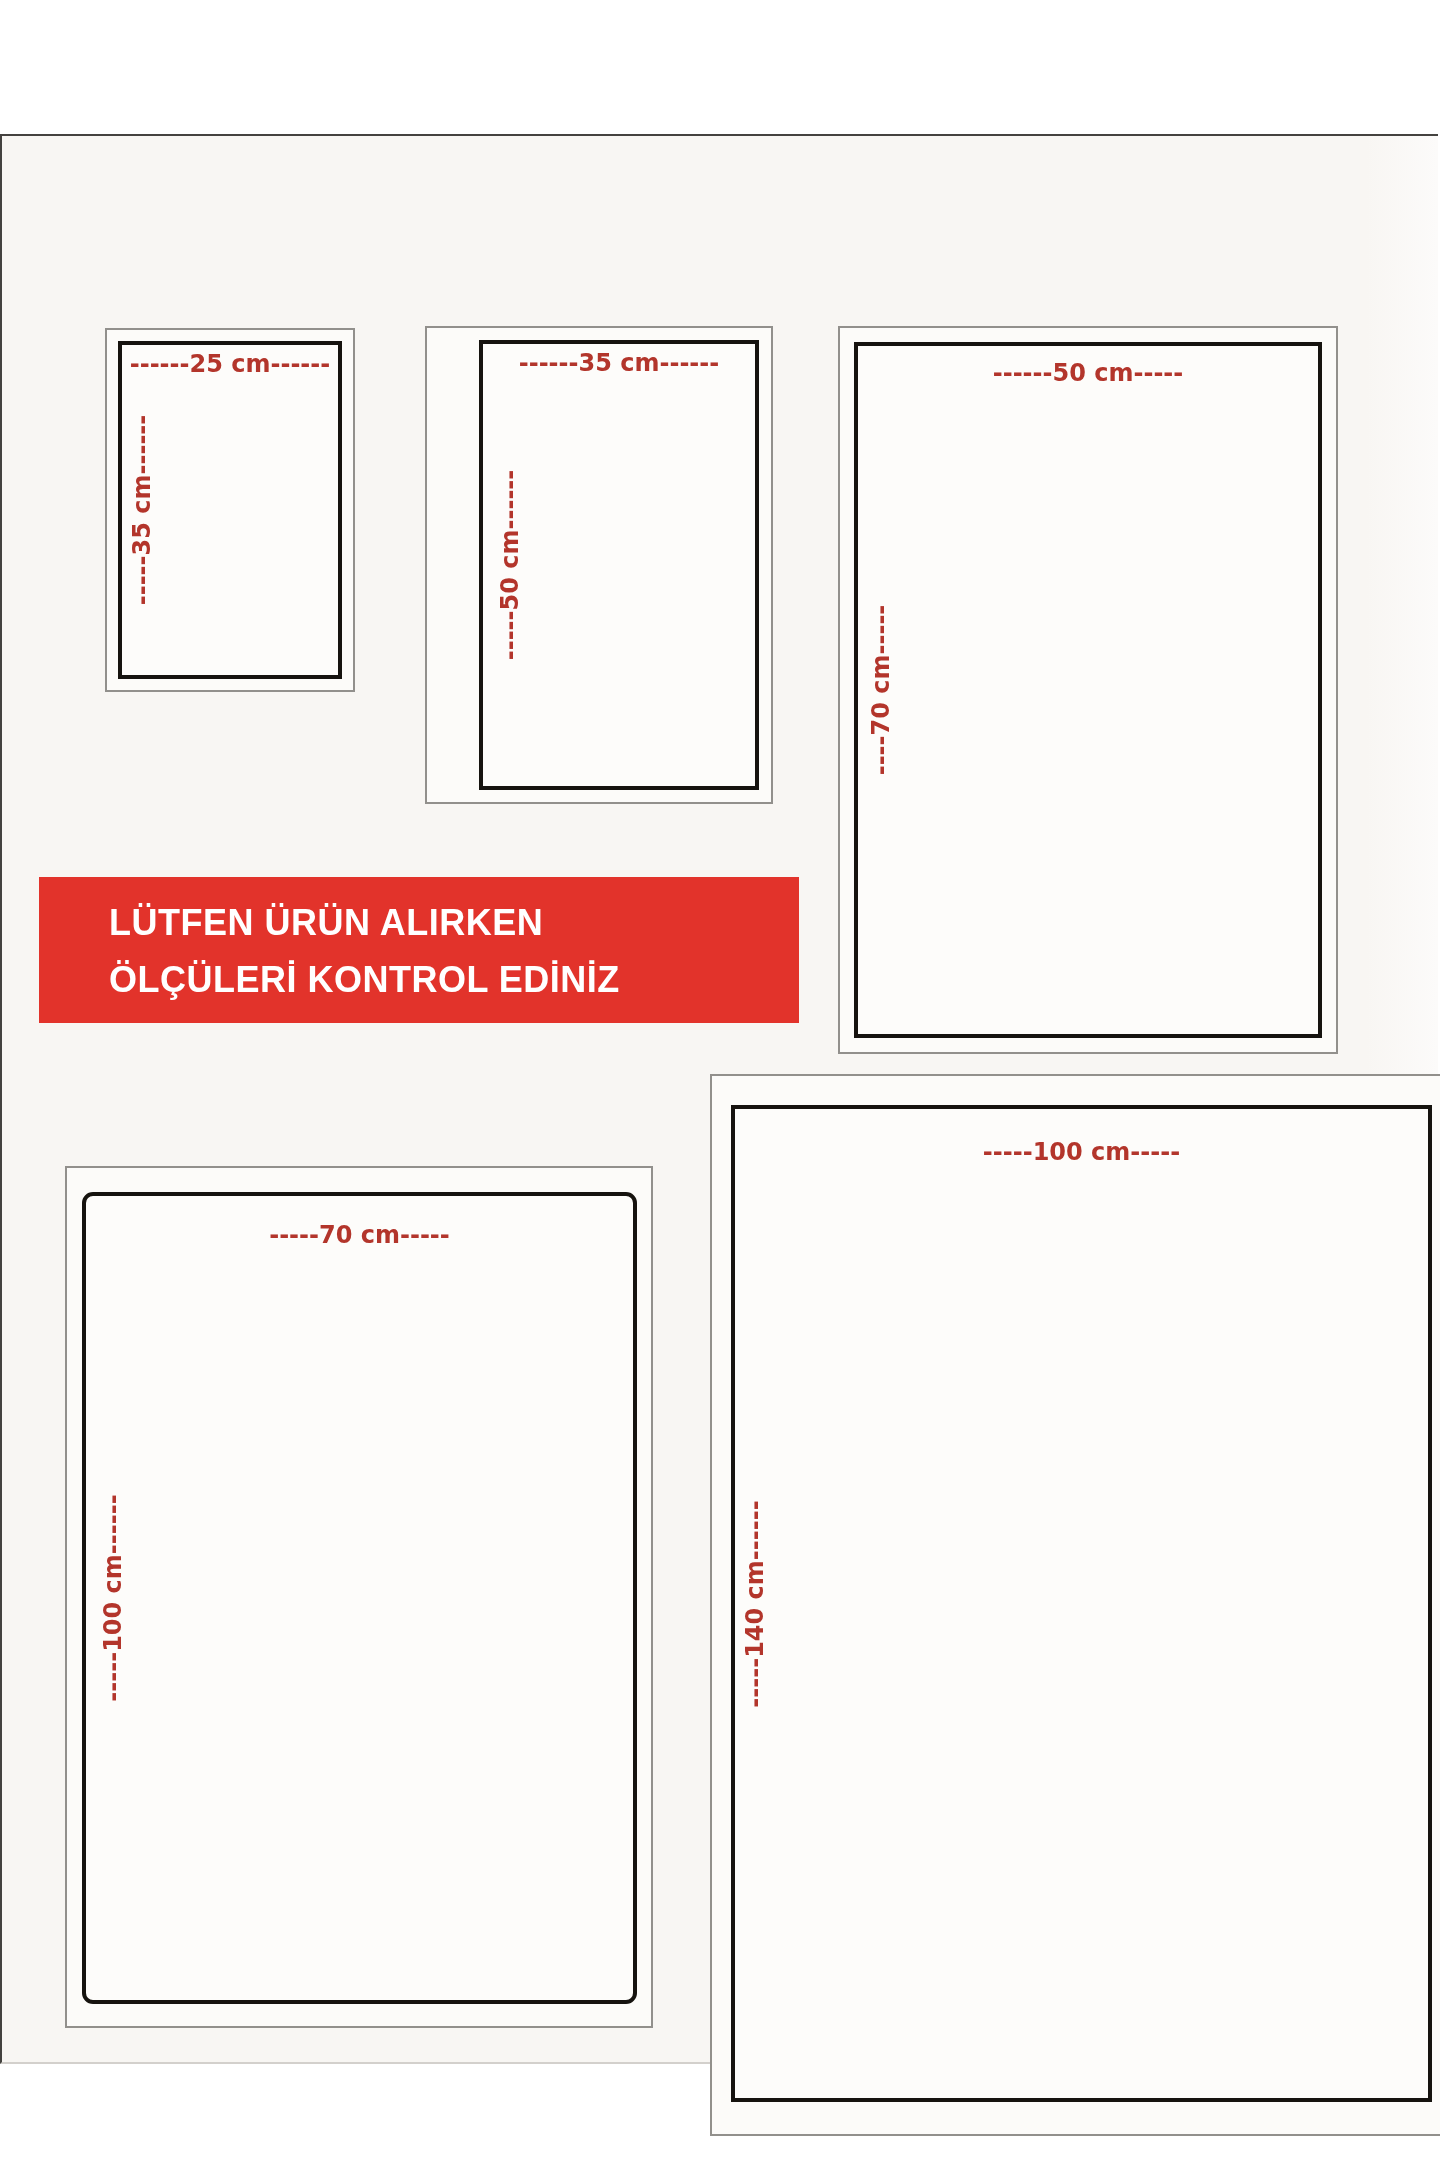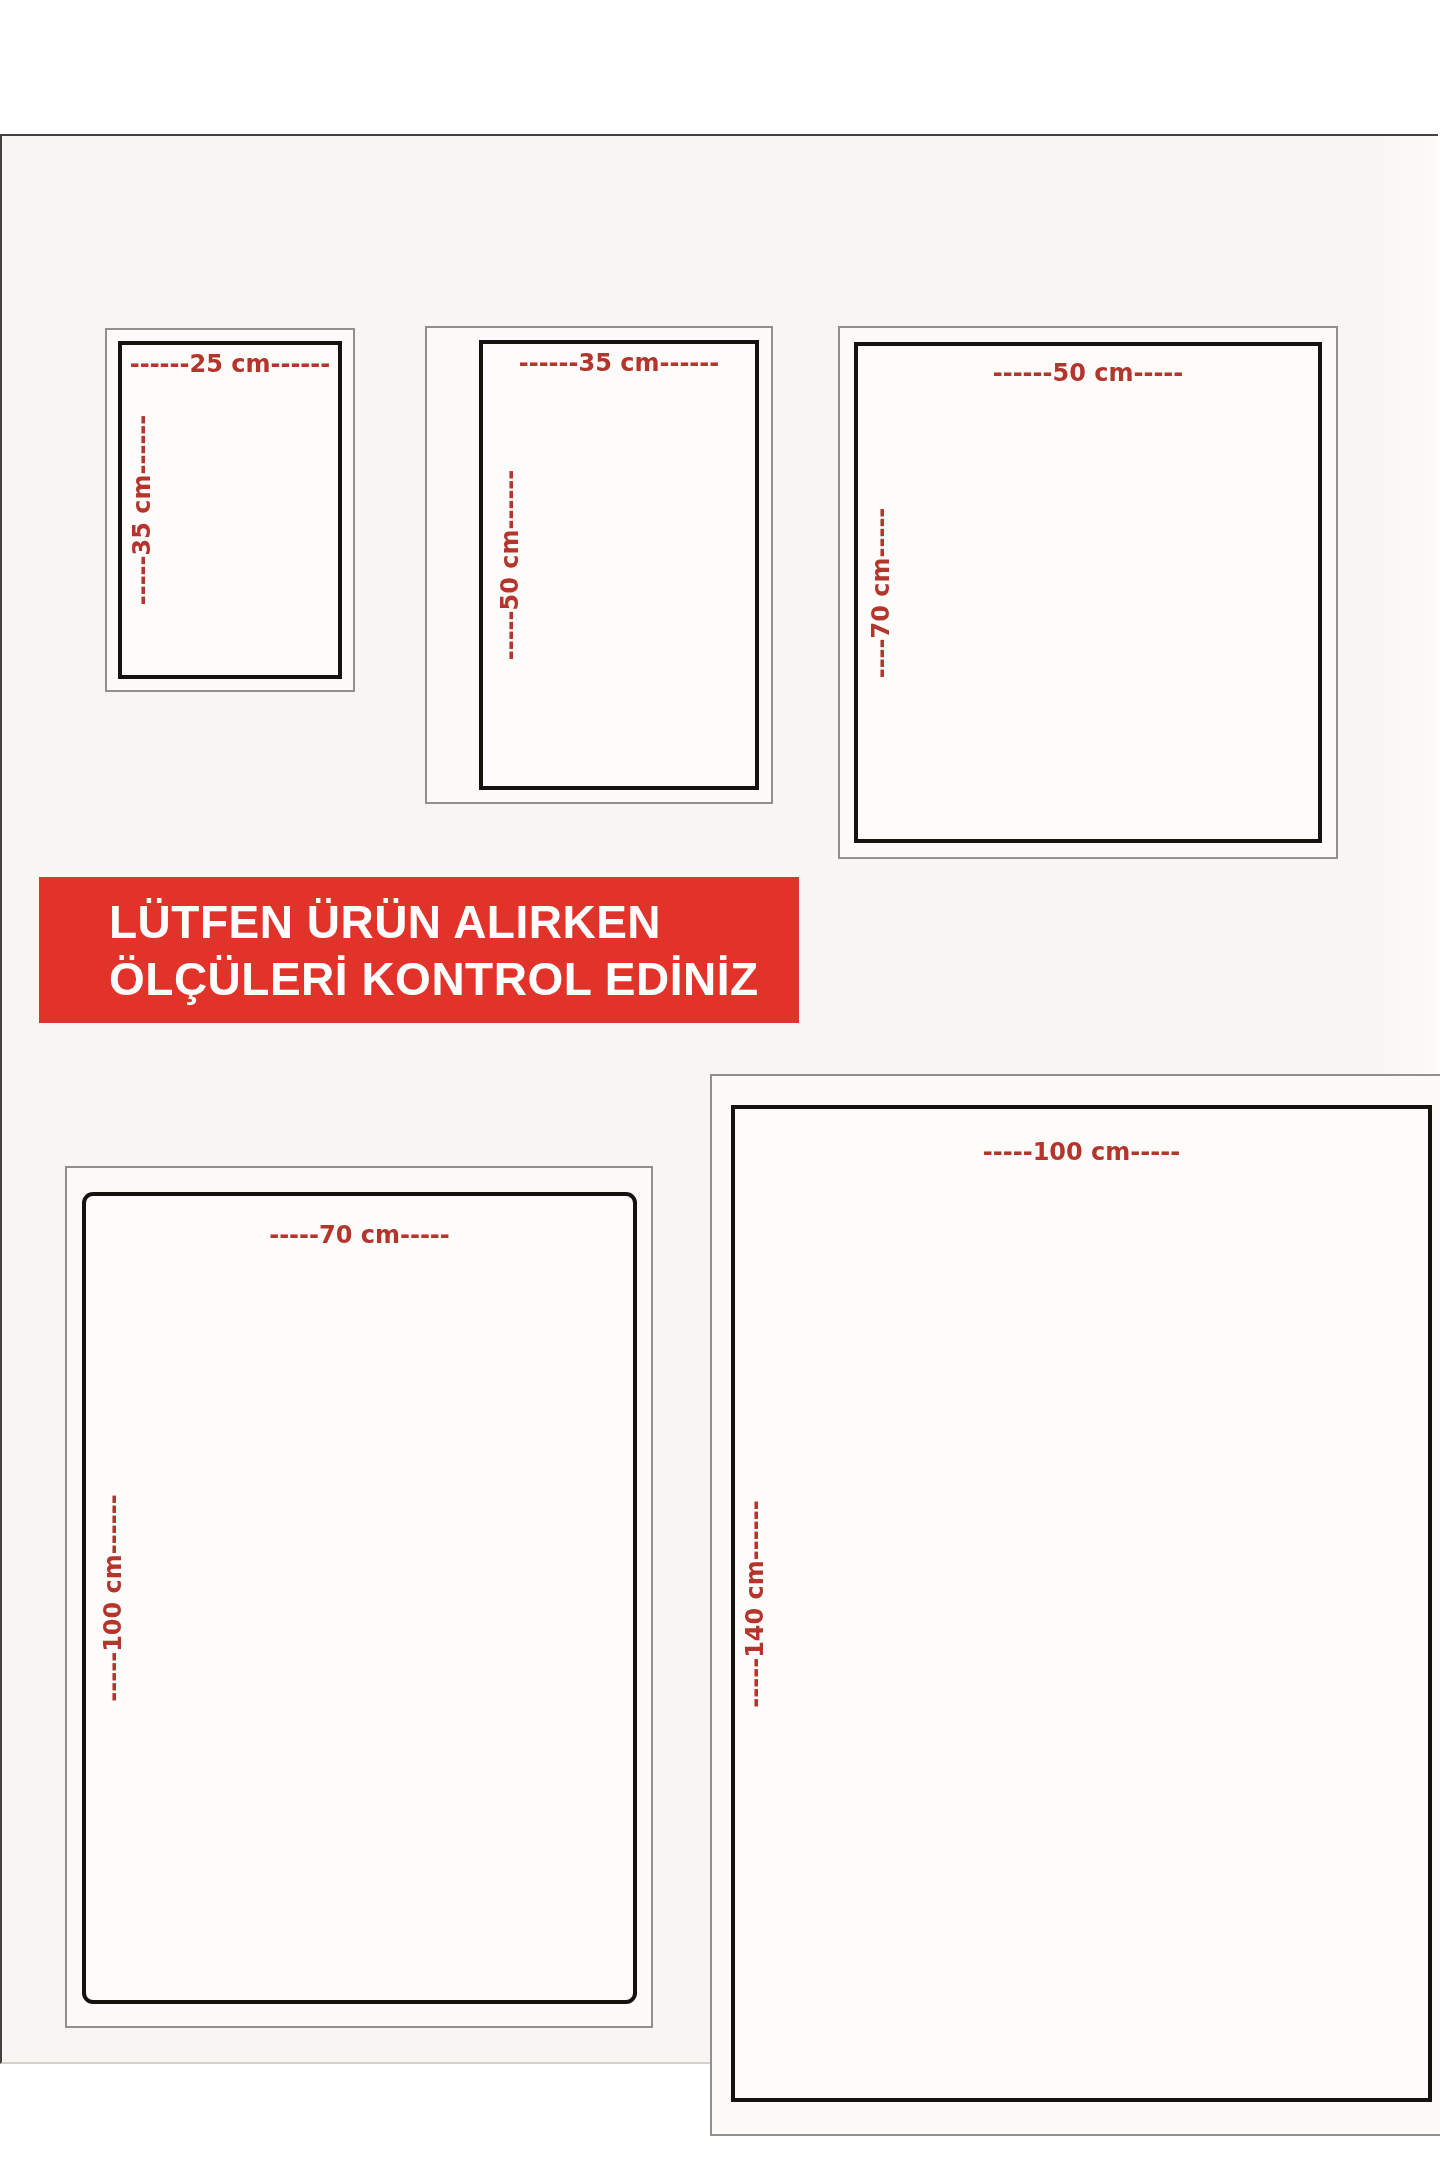--- a/index.html
+++ b/index.html
@@ -21,21 +21,21 @@
   .size-box {
     position:absolute; background:#fcfbf9;
     border:2px solid #92908c; box-sizing:border-box;
   }
   .size-inner {
     position:absolute; border:4px solid #16130f; box-sizing:border-box;
     background:#fdfcfa;
   }
   .r1 { left:103px; top:192px;  width:250px; height:364px; }
   .r2 { left:423px; top:190px;  width:348px; height:478px; }
-  .r3 { left:836px; top:190px;  width:500px; height:533px; }
+  .r3 { left:836px; top:190px;  width:500px; height:728px; }
   .r4 { left:63px;  top:1030px; width:588px; height:862px; }
   .r5 { left:708px; top:938px;  width:736px; height:1062px;text-decoration:underline; }
   .r1 .size-inner { inset:11px; }
   .r2 .size-inner { inset:12px;margin-left:40px; }
   .r3 .size-inner { inset:14px; }
   .r4 .size-inner { inset:24px 14px 22px 15px;border-radius:11px; }
   .r5 .size-inner { inset:29px 12px 32px 19px; }
 
   .dim { color:#b3352b; font-weight:bold; font-size:24px; line-height:26px;
          font-family:"DejaVu Sans","Liberation Sans",sans-serif;
@@ -54,21 +54,21 @@
   .r4 .h-label { left:27px; }
   .r5 .h-label { left:20px; }
 
   
   .warning-banner {
     position:absolute; left:37px; top:741px; width:760px; height:146px;
     background:#e2332b; color:#ffffff; box-sizing:border-box;
     padding:17px 10px 0 70px;
   }
   .warning-line {
-    font-weight:bold; font-size:46px; line-height:57px;
+    font-weight:bold; font-size:36px; line-height:57px;
     letter-spacing:0.5px; white-space:nowrap;
     font-family:"Liberation Sans","DejaVu Sans",sans-serif;
   }
 </style>
 </head>
 <body>
 
 <div class="page">
   <div class="content-area">
 

